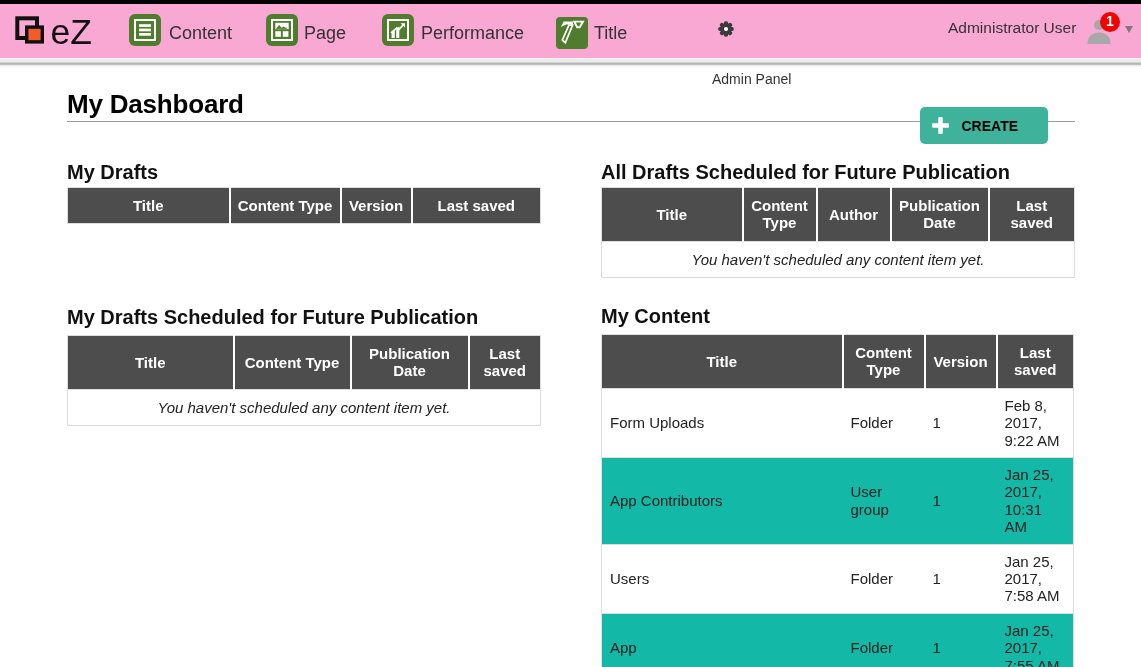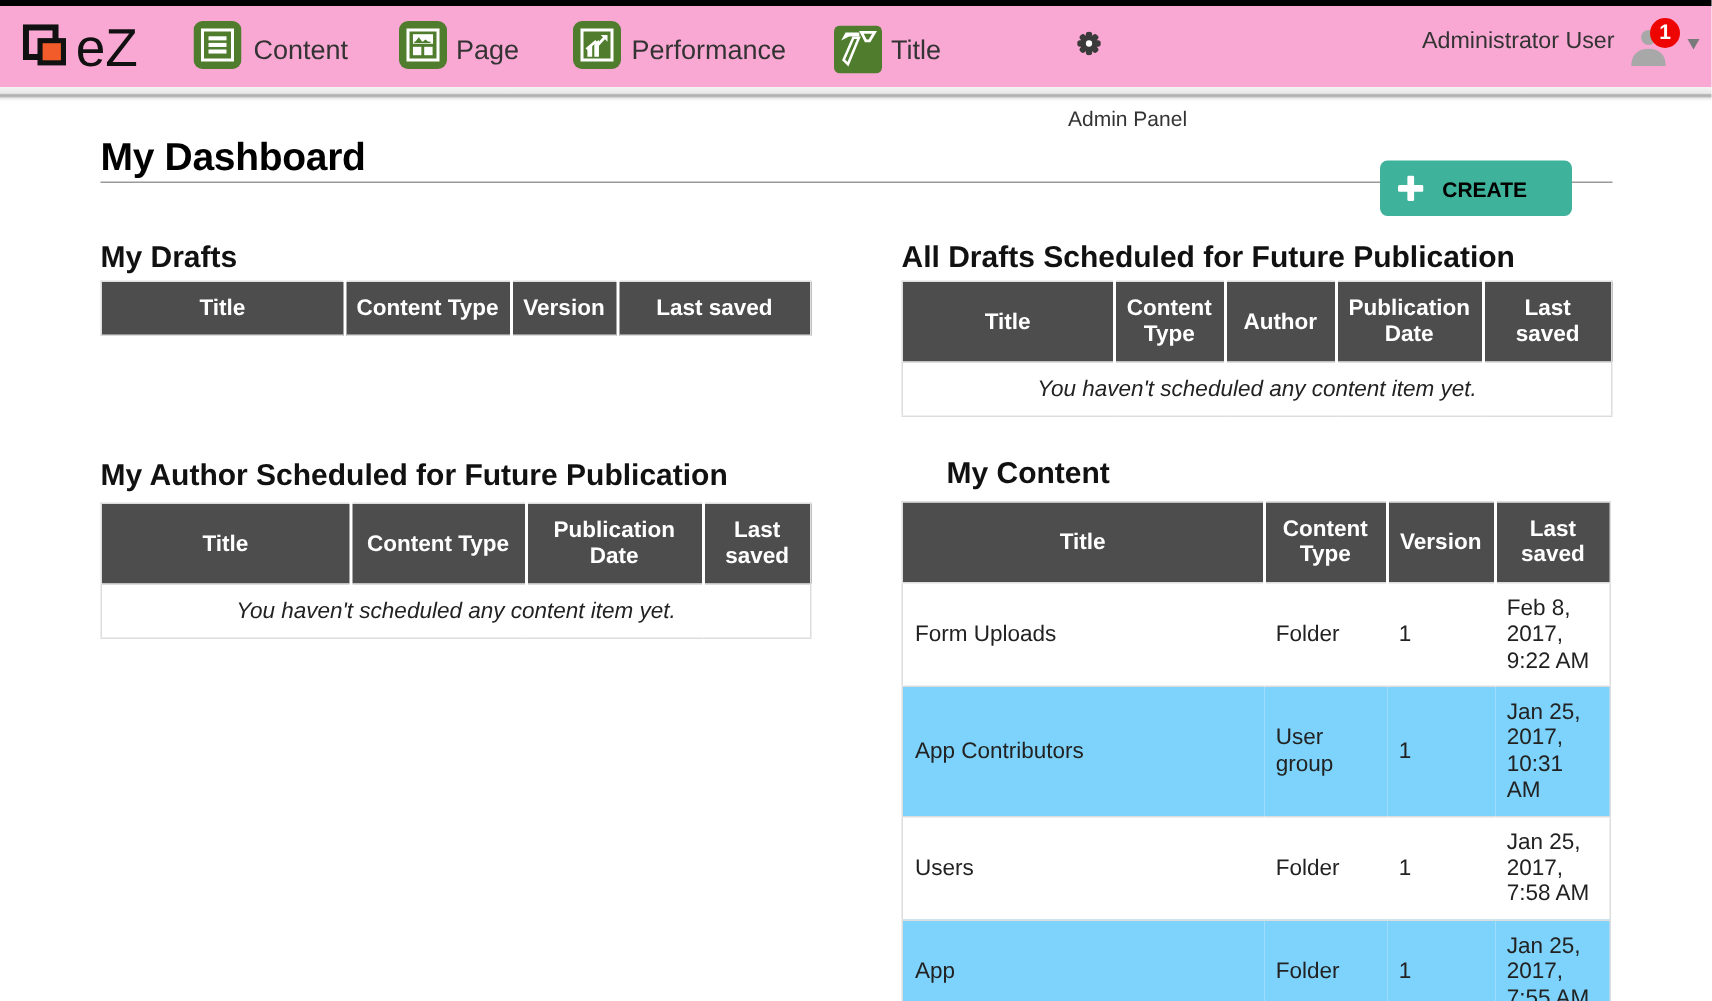--- a/index.html
+++ b/index.html
@@ -27,21 +27,21 @@
 h2.sec { position:absolute; font-size:20px; font-weight:bold; color:#111; }
 .tblwrap { position:absolute; width:473px; }
 table { border-collapse:collapse; table-layout:fixed; width:473px; font-size:15px; color:#222; }
 table, td { border:1px solid #ddd; }
 td { border-left:none; border-right:none; }
 th { background:#4d4d4d; color:#fff; font-size:15px; font-weight:bold; text-align:center;
   padding:9px 4px; line-height:17.4px; }
 th + th { border-left:2px solid #fff; }
 td { padding:8px 8px 8px 8px; vertical-align:middle; line-height:17.4px; }
 td.msg { text-align:center; font-style:italic; padding:9px 4px;margin-top:35px; }
-tr.alt td { background:#7dd3fc; }
+tr.alt td { background:#14b8a6; }
 </style>
 </head>
 <body>
 <div id="topbar"></div>
 <div id="nav">
   <svg id="logo" width="110" height="44" viewBox="0 0 110 44">
     <rect x="2.3" y="10.3" width="19.7" height="19.7" fill="none" stroke="#111" stroke-width="4"></rect>
     <rect x="11.7" y="19.1" width="15.6" height="14.8" fill="#f25c2a" stroke="#111" stroke-width="3.4"></rect>
     <text x="35.5" y="35.7" font-size="35.5" fill="#111" font-family="Liberation Sans">eZ</text>
   </svg>
@@ -156,21 +156,21 @@
           <th>Publication<br>Date</th>
           <th>Last<br>saved</th>
         </tr>
 <tr>
           <td class="msg" colspan="5">You haven't scheduled any content item yet.</td>
         </tr>
 </tbody>
     </table>
 </div>
 
-<h2 class="sec" style="left:67px; top:306px;">My Author Scheduled for Future Publication</h2>
+<h2 class="sec" style="left:67px; top:306px;">My Drafts Scheduled for Future Publication</h2>
 <div class="tblwrap" style="left:67px; top:335px;">
 <table>
 <colgroup>
         <col style="width:166px">
         <col style="width:117px">
         <col style="width:118px">
         <col style="width:72px">
       </colgroup>
 <tbody>
         <tr>
@@ -179,21 +179,21 @@
           <th>Publication<br>Date</th>
           <th>Last<br>saved</th>
         </tr>
 <tr>
           <td class="msg" colspan="4">You haven't scheduled any content item yet.</td>
         </tr>
 </tbody>
     </table>
 </div>
 
-<h2 class="sec" style="left:601px; top:305px;margin-left:30px;">My Content</h2>
+<h2 class="sec" style="left:601px; top:305px;">My Content</h2>
 <div class="tblwrap" style="left:601px; top:334px;">
 <table>
 <colgroup>
         <col style="width:241px">
         <col style="width:82px">
         <col style="width:72px">
         <col style="width:77px">
       </colgroup>
 <tbody>
         <tr>

